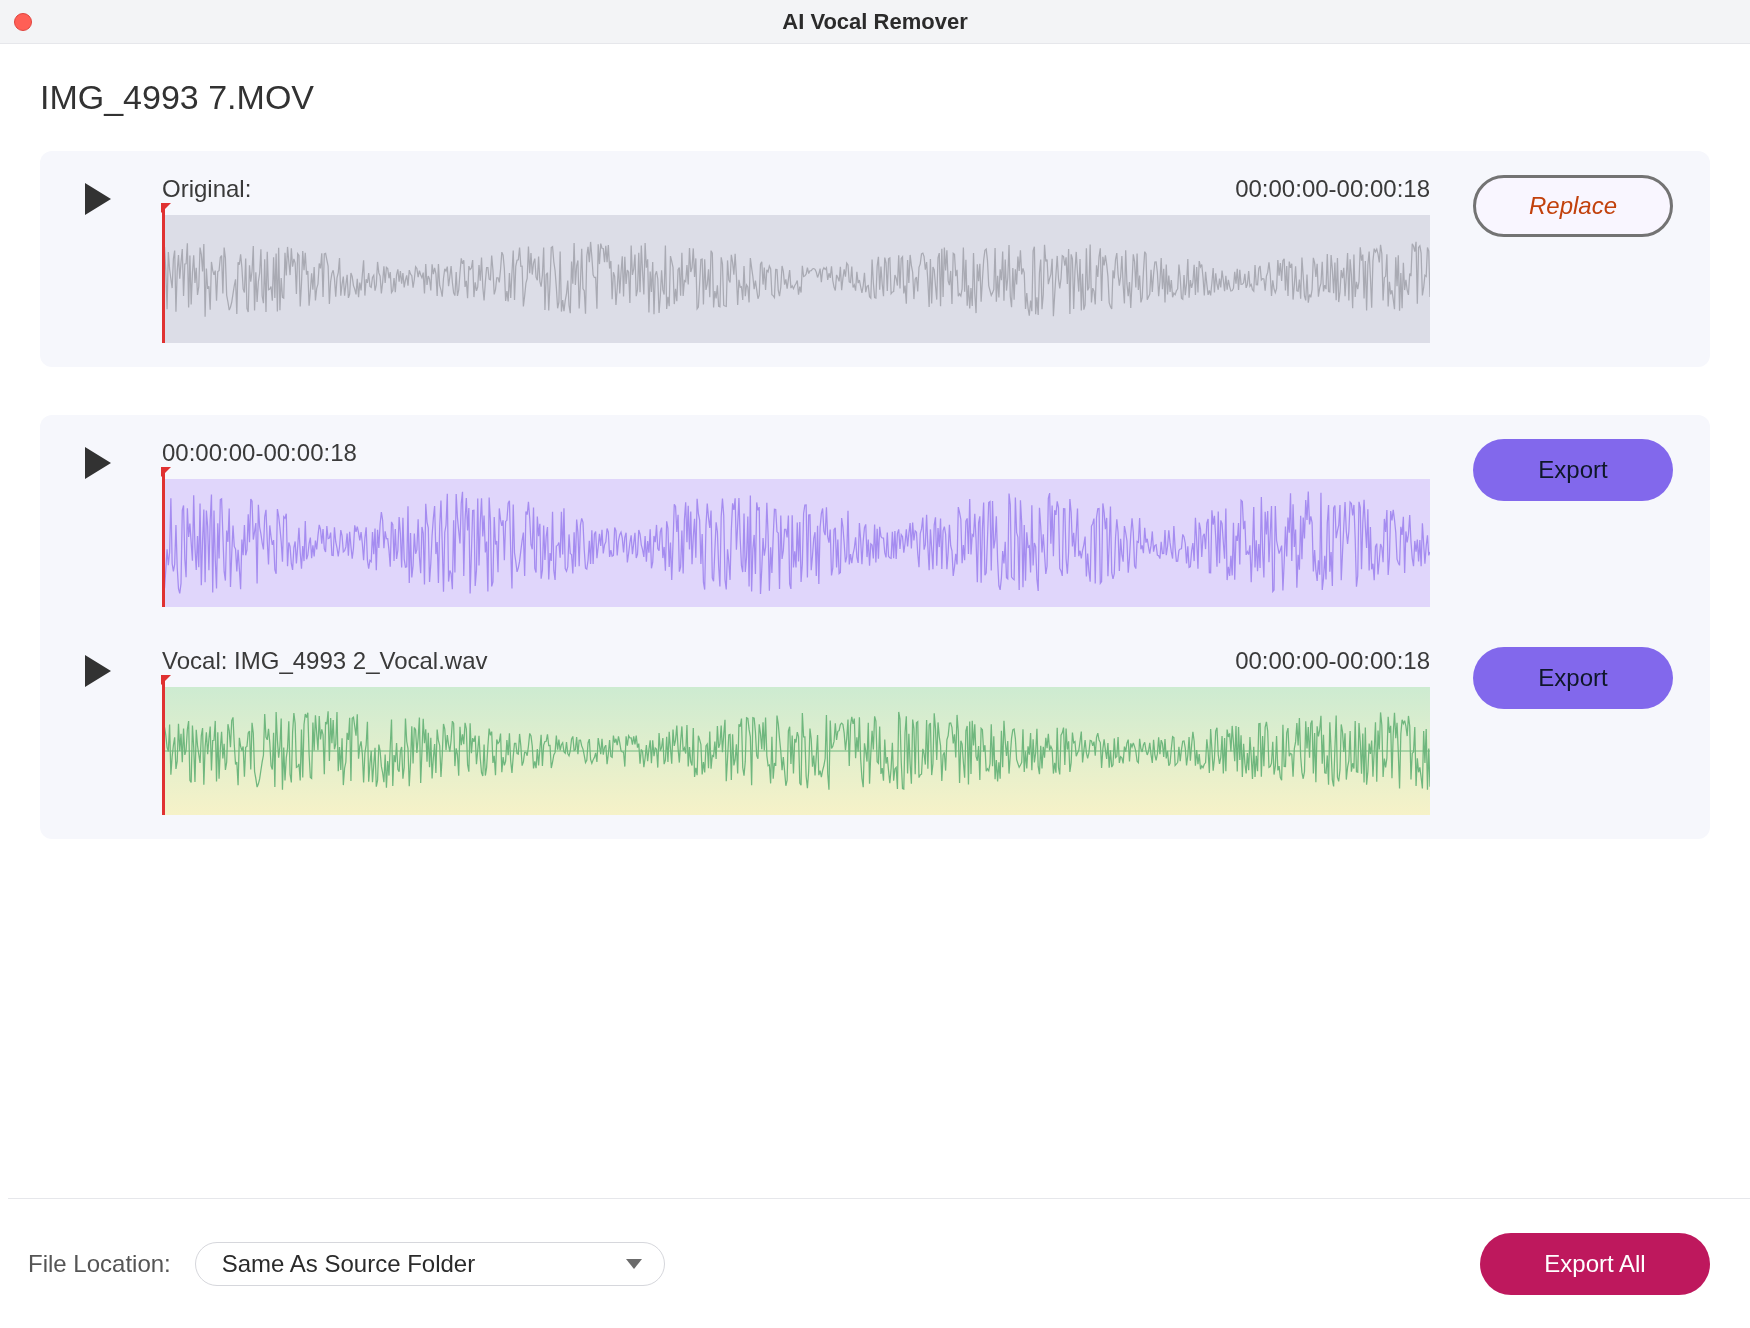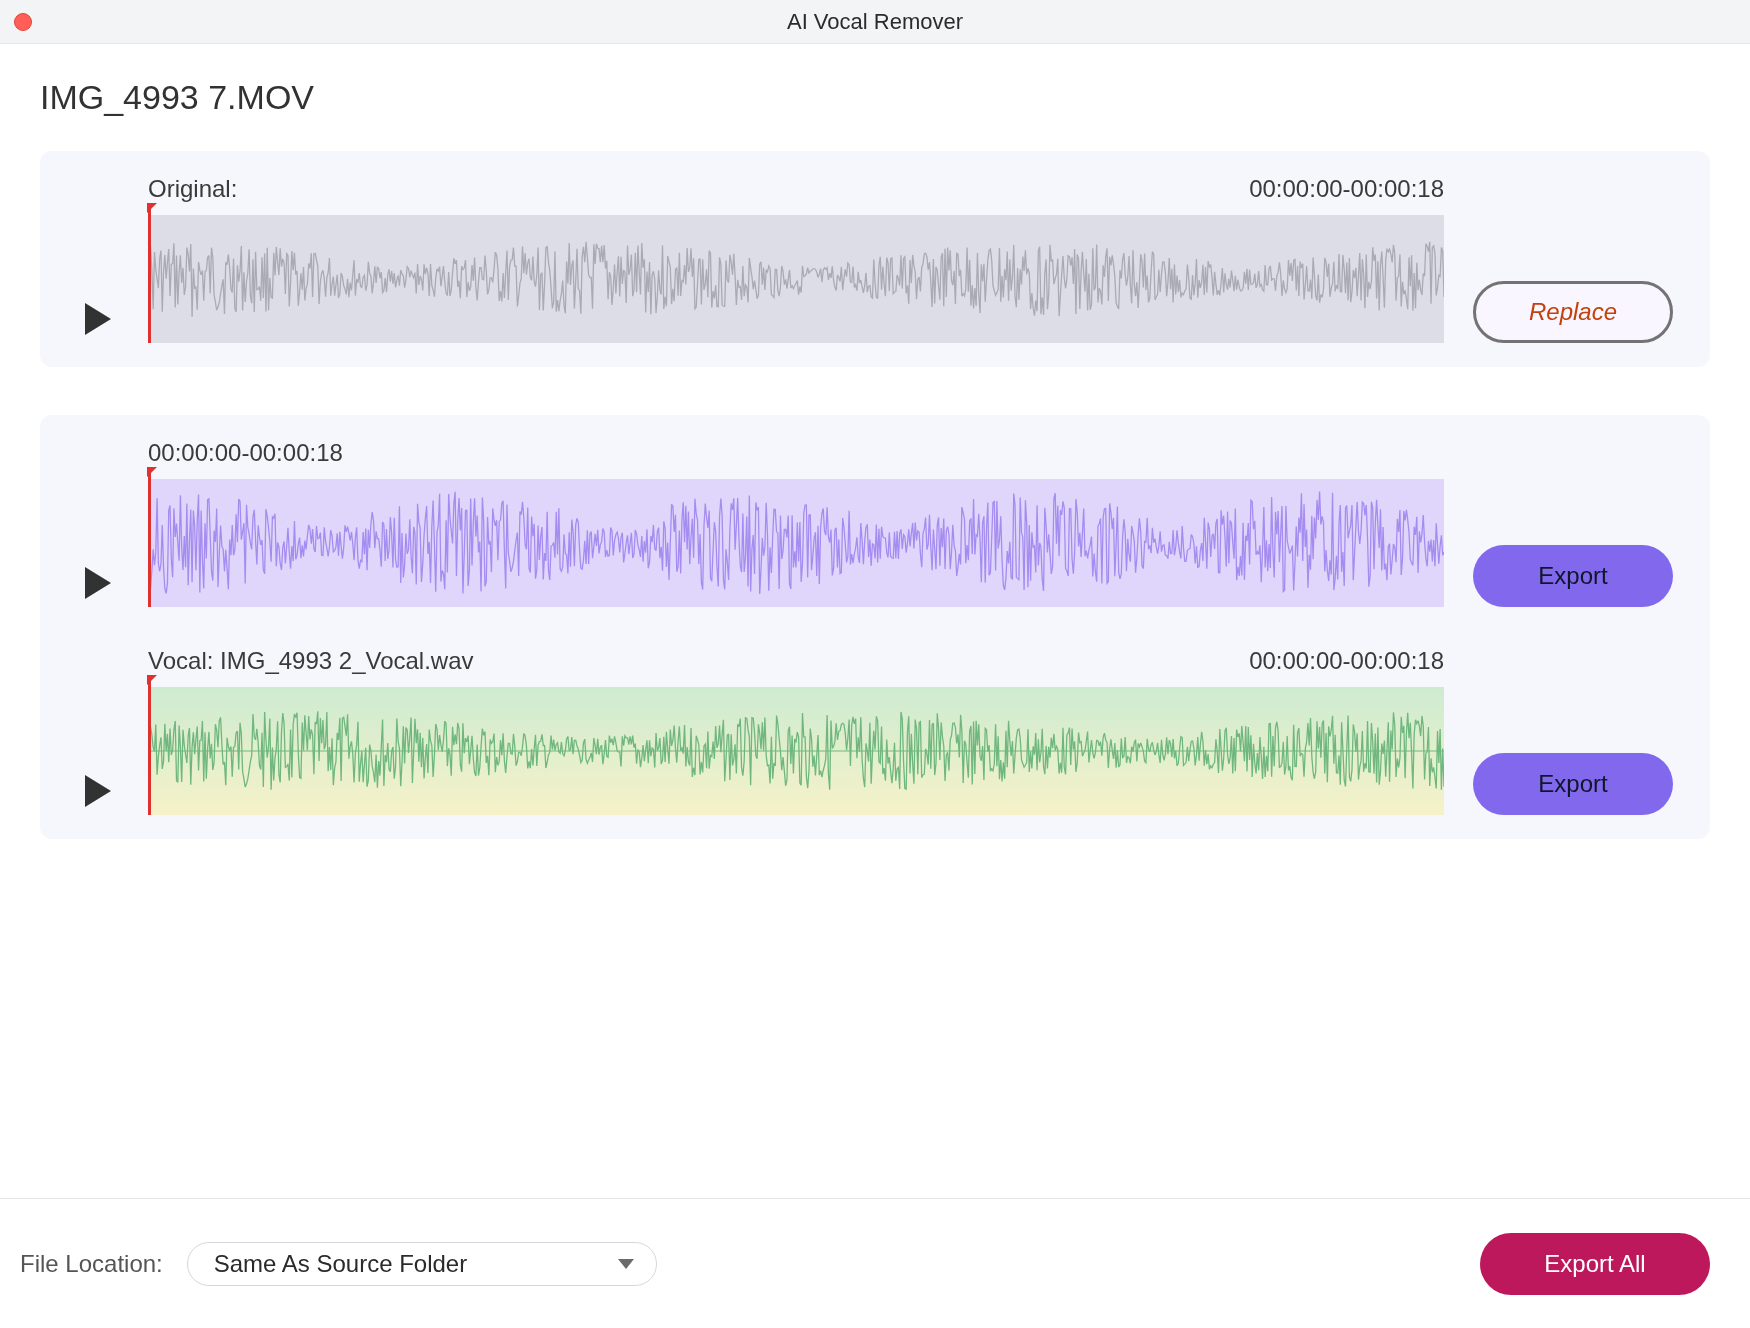--- a/index.html
+++ b/index.html
@@ -10,30 +10,30 @@
     border-bottom: 1px solid #e6e7eb;
     display: flex; align-items: center; justify-content: center;
     position: relative;
   }
   .traffic-close {
     position: absolute; left: 14px; top: 50%; transform: translateY(-50%);
     width: 18px; height: 18px; border-radius: 50%;
     background: #ff5f56;
     border: 1px solid #e0443e;
   }
-  .titlebar-title { font-weight: 400; font-size: 22px; color: #2b2b2b; }
+  .titlebar-title { font-weight: 700; font-size: 22px; color: #2b2b2b; }
   .content { padding: 34px 40px 0 40px; }
   .file-title { font-size: 34px; font-weight: 500; color: #323232; margin-bottom: 34px; }
   .panel {
     background: #f6f7fc;
     border-radius: 12px;
     padding: 24px 34px 24px 34px;
     margin-bottom: 48px;
   }
-  .track { display: flex; align-items: flex-end; gap: 26px; margin-bottom: 28px; }
+  .track { display: flex; align-items: flex-start; gap: 40px; margin-bottom: 28px; }
   .track:last-child { margin-bottom: 0; }
   .play-btn {
     width: 48px; height: 48px; flex: 0 0 48px;
     display: flex; align-items: center; justify-content: center;
     cursor: pointer;
   }
   .play-triangle {
     width: 0; height: 0;
     border-left: 26px solid #323232;
     border-top: 16px solid transparent;
@@ -68,21 +68,21 @@
   }
   .btn-primary {
     background: #8268ec;
     color: #0f172a;
   }
   .btn-primary-light {
     background: #be185d;
     color: #fff;
   }
   .footer {
-    position: absolute; left: 0; right: 0; bottom: 0;
+    position: absolute; left: 8px; right: 0; bottom: 0;
     height: 130px;
     border-top: 1px solid #e6e7eb;
     display: flex; align-items: center; justify-content: space-between;
     padding: 0 40px 0 20px;
     background: #fff;
   }
   .file-loc { display: flex; align-items: center; gap: 24px; }
   .file-loc-label { font-size: 24px; color: #555; }
   .select {
     position: relative;

